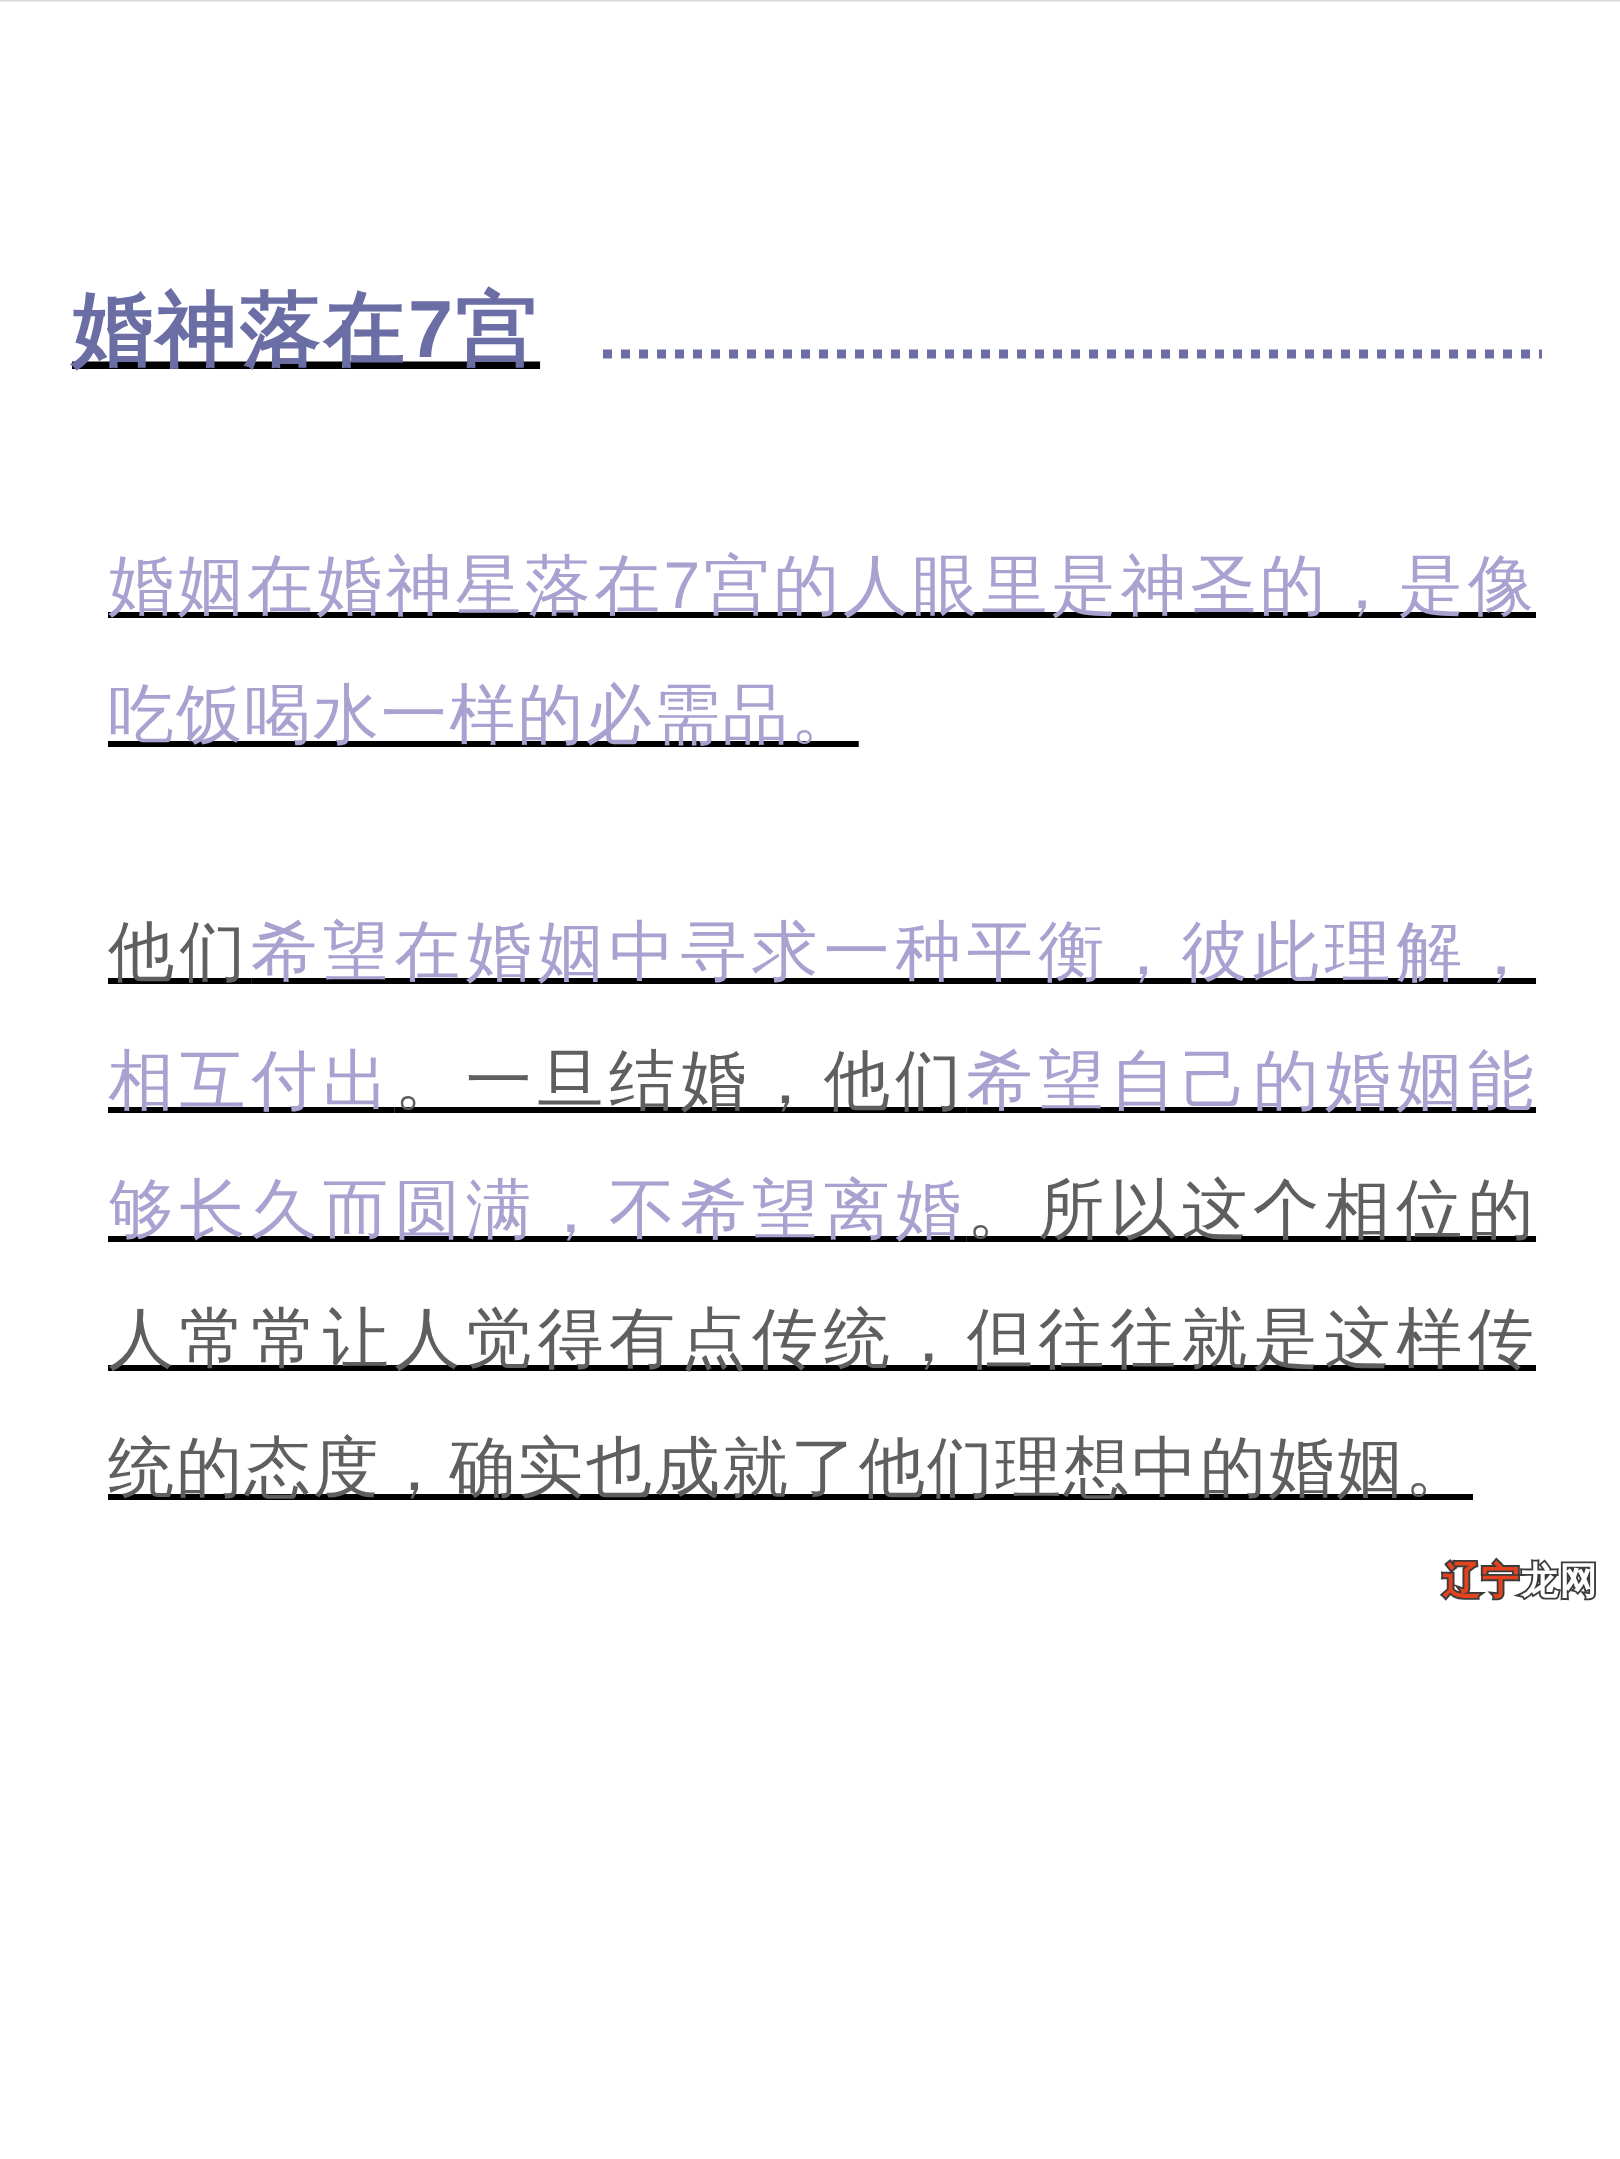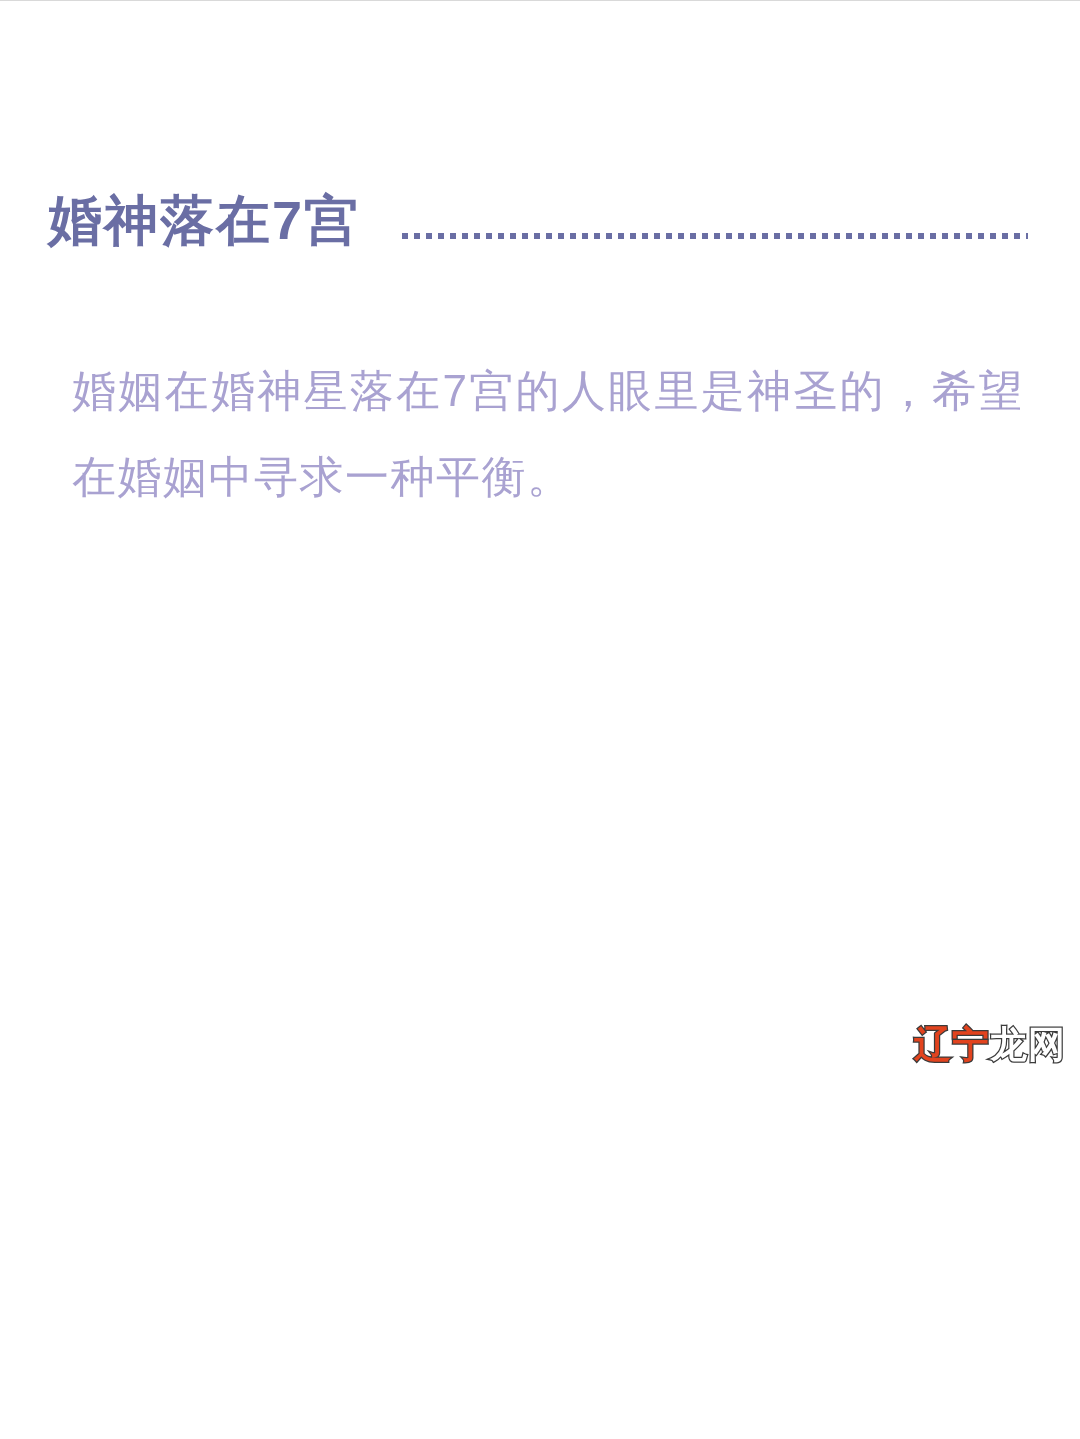--- a/index.html
+++ b/index.html
@@ -16,20 +16,21 @@
   body { font-family: "Liberation Sans", "DejaVu Sans", sans-serif; }
 
   .page {
     position: relative;
     width: 1080px;
     height: 1082px;
     background: var(--page-bg);
     border-top: 1px solid #d9d9d9;
     padding: 186px 50px 0 48px;
     overflow: hidden;
+    text-decoration: underline;
   }
 
   .header-row {
     display: flex;
     align-items: flex-start;
   }
   .page-title {
     font-size: 54px;
     line-height: 66px;
     font-weight: 700;
@@ -67,21 +68,21 @@
     color: var(--body-gray);
     opacity: 0.55;
     -webkit-mask-image: linear-gradient(to bottom, rgba(0,0,0,0.12) 0%, rgba(0,0,0,0.12) 42%, rgba(0,0,0,0.95) 62%, rgba(0,0,0,0.95) 100%);
     mask-image: linear-gradient(to bottom, rgba(0,0,0,0.12) 0%, rgba(0,0,0,0.12) 42%, rgba(0,0,0,0.95) 62%, rgba(0,0,0,0.95) 100%);
   }
 
   .watermark {
     position: absolute;
     right: 14px;
     bottom: 12px;
-    font-size: 37px;
+    font-size: 25px;
     font-weight: 800;
     letter-spacing: 1px;
     white-space: nowrap;
     -webkit-text-stroke: 2.5px var(--wm-stroke);
     paint-order: stroke fill;
   }
   .wm-red   { color: var(--wm-red); }
   .wm-white { color: var(--wm-white); }
 </style>
 </head>
@@ -89,20 +90,21 @@
 
 <div class="page">
 
   <div class="header-row">
     <h1 class="page-title">婚神落在7宫</h1>
     <div class="dotted-line"></div>
   </div>
 
   <div class="article-body">
 
-  <p class="para"><span class="seg-purple">婚姻在婚神星落在7宫的人眼里是神圣的，希望在婚姻中寻求一种平衡。</span></p>
+  <p class="para"><span class="seg-purple">婚姻在婚神星落在7宫的人眼里是神圣的，是像吃饭喝水一样的必需品。</span></p>
+      <p class="para"><span class="seg-gray">他们</span><span class="seg-purple">希望在婚姻中寻求一种平衡，彼此理解，相互付出</span><span class="seg-gray">。一旦结婚，他们</span><span class="seg-purple">希望自己的婚姻能够长久而圆满，不希望离婚</span><span class="seg-gray">。所以这个相位的人常常让人觉得有点传统，但往往就是这样传统的态度，确实也成就了他们理想中的婚姻。</span></p>
     </div>
 
   <div class="watermark">
     <span class="wm-red">辽宁</span><span class="wm-white">龙网</span>
   </div>
 
 </div>
 
 </body></html>

